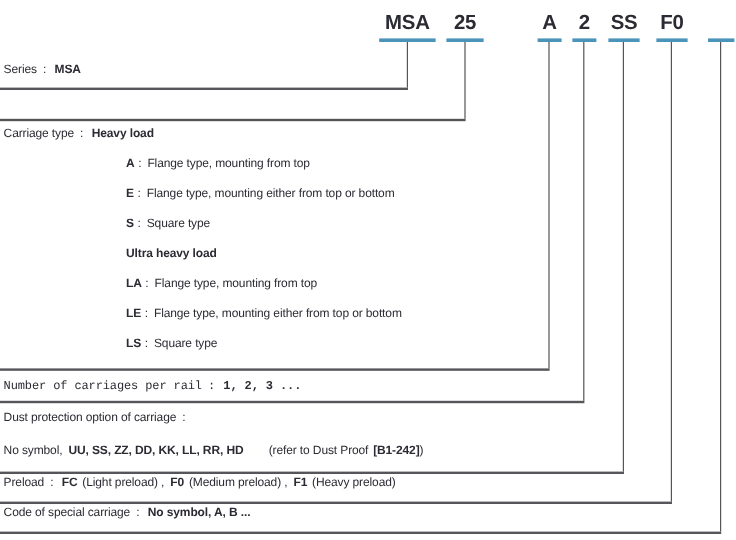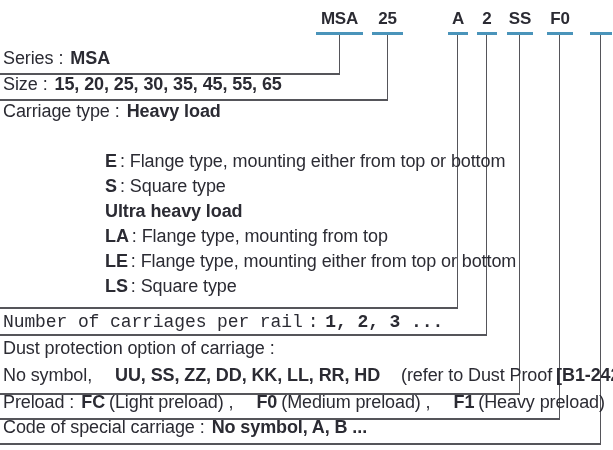--- a/index.html
+++ b/index.html
@@ -38,27 +38,27 @@
   
   .rule{position:absolute;left:0;height:1.5px;background:var(--line);}
   .r1{top:73px;width:340px;}
   .r2{top:99px;width:388px;}
   .r3{top:307px;width:458px;}
   .r4{top:334px;width:487px;}
   .r5{top:393px;width:520px;}
   .r6{top:418px;width:560px;}
   .r7{top:443px;width:601px;}
   
-  .row{position:absolute;left:3px;font-size:18px;line-height:17px;white-space:nowrap;letter-spacing:-0.1px;}
+  .row{position:absolute;left:3px;font-size:10px;line-height:17px;white-space:nowrap;letter-spacing:-0.1px;}
   .row b{font-weight:bold;}
   .sub{left:105px;}
   .colon{margin:0 7px 0 5px;}
   .colon-tight{margin:0 5px 0 3px;}
   .ml4{margin-left:4px;margin-top:24px;}
-  .ml5{margin-left:23px;}
+  .ml5{margin-left:5px;}
   .ml9{margin-left:21px;}
   .y-series{top:50px;}
   .y-size{top:76px;}
   .y-ct{top:103px;}
   .y-ct-a{top:128px;}
   .y-ct-e{top:153px;}
   .y-ct-s{top:178px;}
   .y-ct-ultra{top:203px;}
   .y-ct-la{top:228px;}
   .y-ct-le{top:253px;}
@@ -116,28 +116,28 @@
   <div class="rule r3"></div>
   <div class="rule r4"></div>
   <div class="rule r5"></div>
   <div class="rule r6"></div>
   <div class="rule r7"></div>
 
   <div class="row y-series">
     <span>Series</span><span class="colon">:</span><b>MSA</b>
   </div>
 
-  <div class="row y-size">
-    <span>Size</span><span class="colon">:</span><b>15, 20, 25, 30, 35, 45, 55, 65</b>
-  </div>
 
   <div class="row y-ct">
     <span>Carriage type</span><span class="colon">:</span><b>Heavy load</b>
   </div>
 
+  <div class="row sub y-ct-a">
+    <b>A</b><span class="colon-tight">:</span><span>Flange type, mounting from top</span>
+  </div>
   <div class="row sub y-ct-e">
     <b>E</b><span class="colon-tight">:</span><span>Flange type, mounting either from top or bottom</span>
   </div>
   <div class="row sub y-ct-s">
     <b>S</b><span class="colon-tight">:</span><span>Square type</span>
   </div>
 
   <div class="row sub y-ct-ultra">
     <b>Ultra heavy load</b>
   </div>

